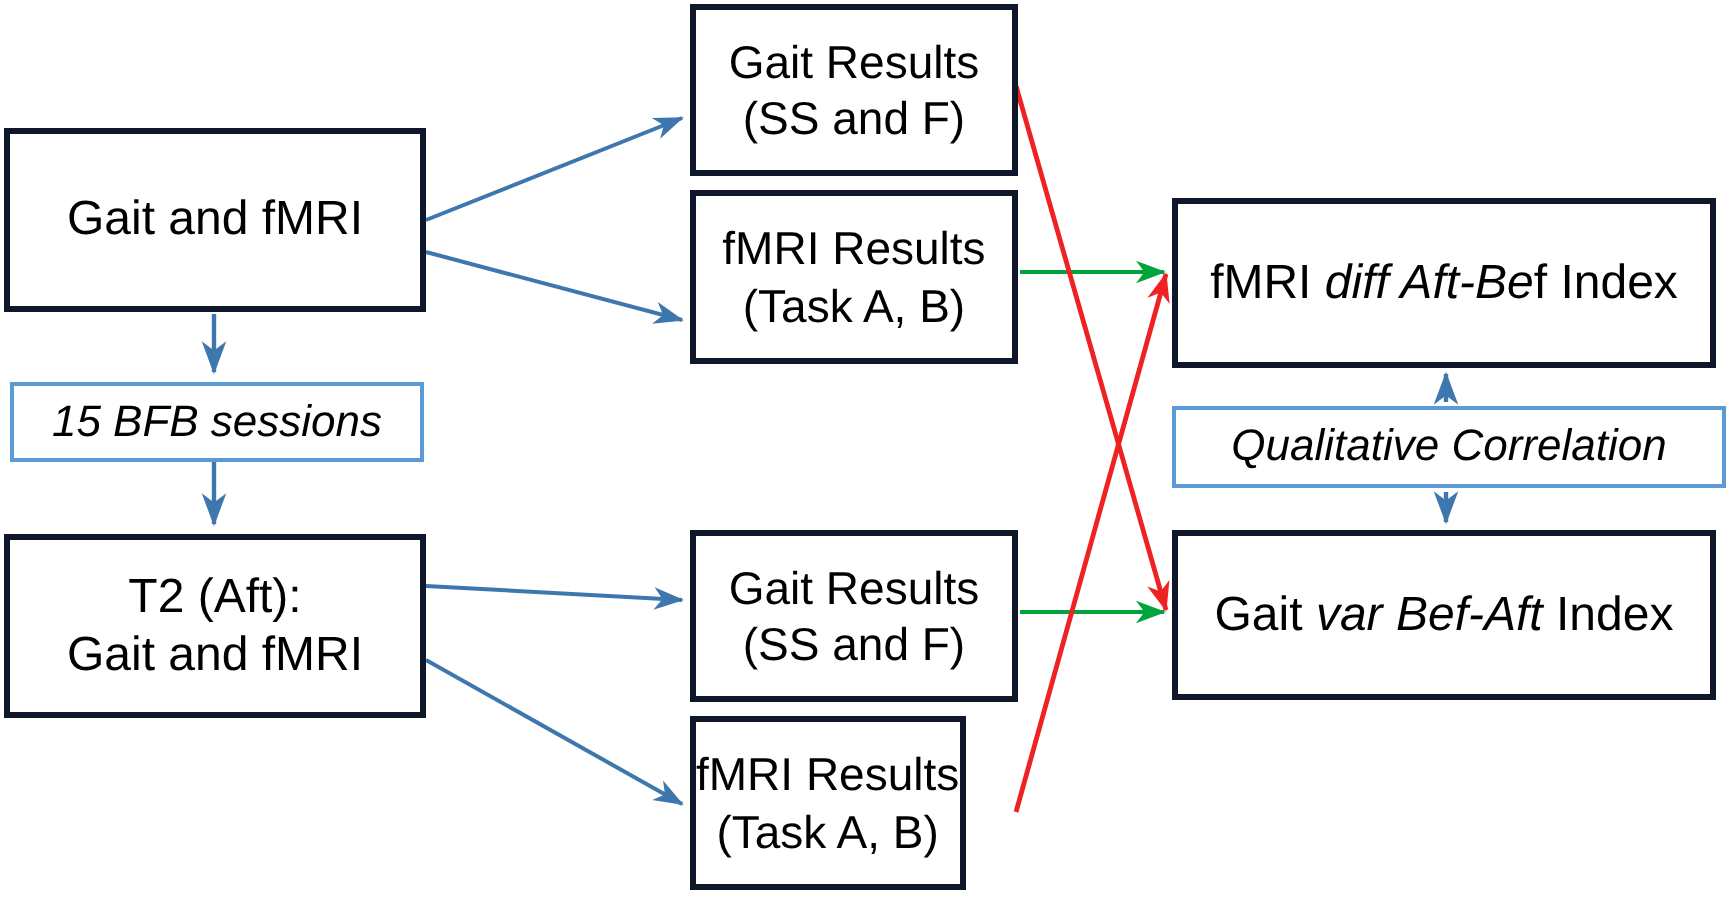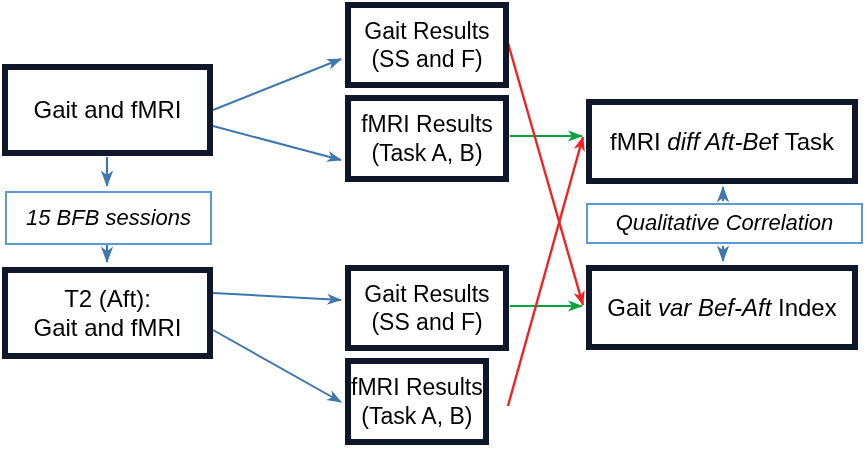--- a/index.html
+++ b/index.html
@@ -21,34 +21,34 @@
     background: #ffffff;
     display: flex;
     flex-direction: column;
     align-items: center;
     justify-content: center;
     text-align: center;
     color: #000000;
     line-height: 1.22;
   }
   .box.dark {
-    border: 6px solid #0f172a;
+    border: 3px solid #0f172a;
   }
   .box.light {
     border: 2px solid #5b9bd5;
   }
   .box .line {
     display: block;
     white-space: nowrap;
   }
   .it { font-style: italic; }
 
   
   #box-t1        { left: 2px;   top: 64px;  width: 211px; height: 92px;  font-size: 24px; }
-  #box-bfb       { left: 5px;   top: 191px; width: 207px; height: 54px;  font-size: 22px; font-style: italic; }
+  #box-bfb       { left: 5px;   top: 191px; width: 207px; height: 40px;  font-size: 22px; font-style: italic; }
   #box-t2        { left: 2px;   top: 267px; width: 211px; height: 92px;  font-size: 24px; text-align: center; }
   #box-gait-1    { left: 345px; top: 2px;   width: 164px; height: 86px;  font-size: 23px; }
   #box-fmri-1    { left: 345px; top: 95px;  width: 164px; height: 87px;  font-size: 23px; }
   #box-gait-2    { left: 345px; top: 265px; width: 164px; height: 86px;  font-size: 23px; }
   #box-fmri-2    { left: 345px; top: 358px; width: 164px); height: 87px; font-size: 23px; }
   #box-fmri-idx  { left: 586px; top: 99px;  width: 272px; height: 85px;  font-size: 24px; }
   #box-qual      { left: 586px; top: 203px; width: 277px; height: 41px;  font-size: 22px; font-style: italic; }
   #box-gait-idx  { left: 586px; top: 265px; width: 272px; height: 85px;  font-size: 24px; }
 
   #edges {
@@ -130,21 +130,21 @@
     <span class="line">(SS and F)</span>
   </div>
 
   <div class="box dark" id="box-fmri-2">
     <span class="line">fMRI Results</span>
     <span class="line">(Task A, B)</span>
   </div>
 
   <div class="box dark" id="box-fmri-idx">
     <span class="line">
-      <span>fMRI </span><span class="it">diff Aft-Be</span><span>f Task</span>
+      <span>fMRI </span><span class="it">diff Aft-Be</span><span>f Index</span>
     </span>
   </div>
 
   <div class="box dark" id="box-gait-idx">
     <span class="line">
       <span>Gait </span><span class="it">var Bef-Aft</span><span> Index</span>
     </span>
   </div>
 
   <div class="box light" id="box-qual">

